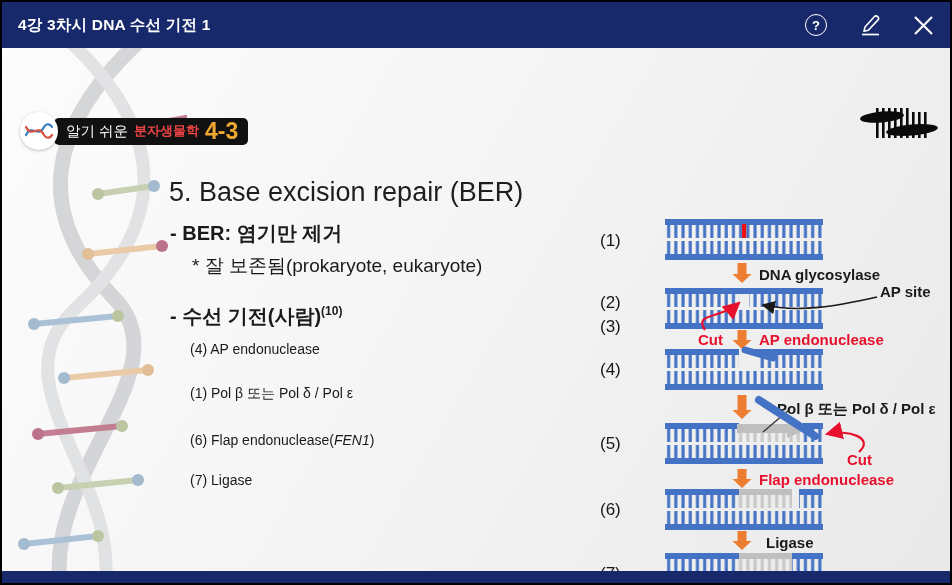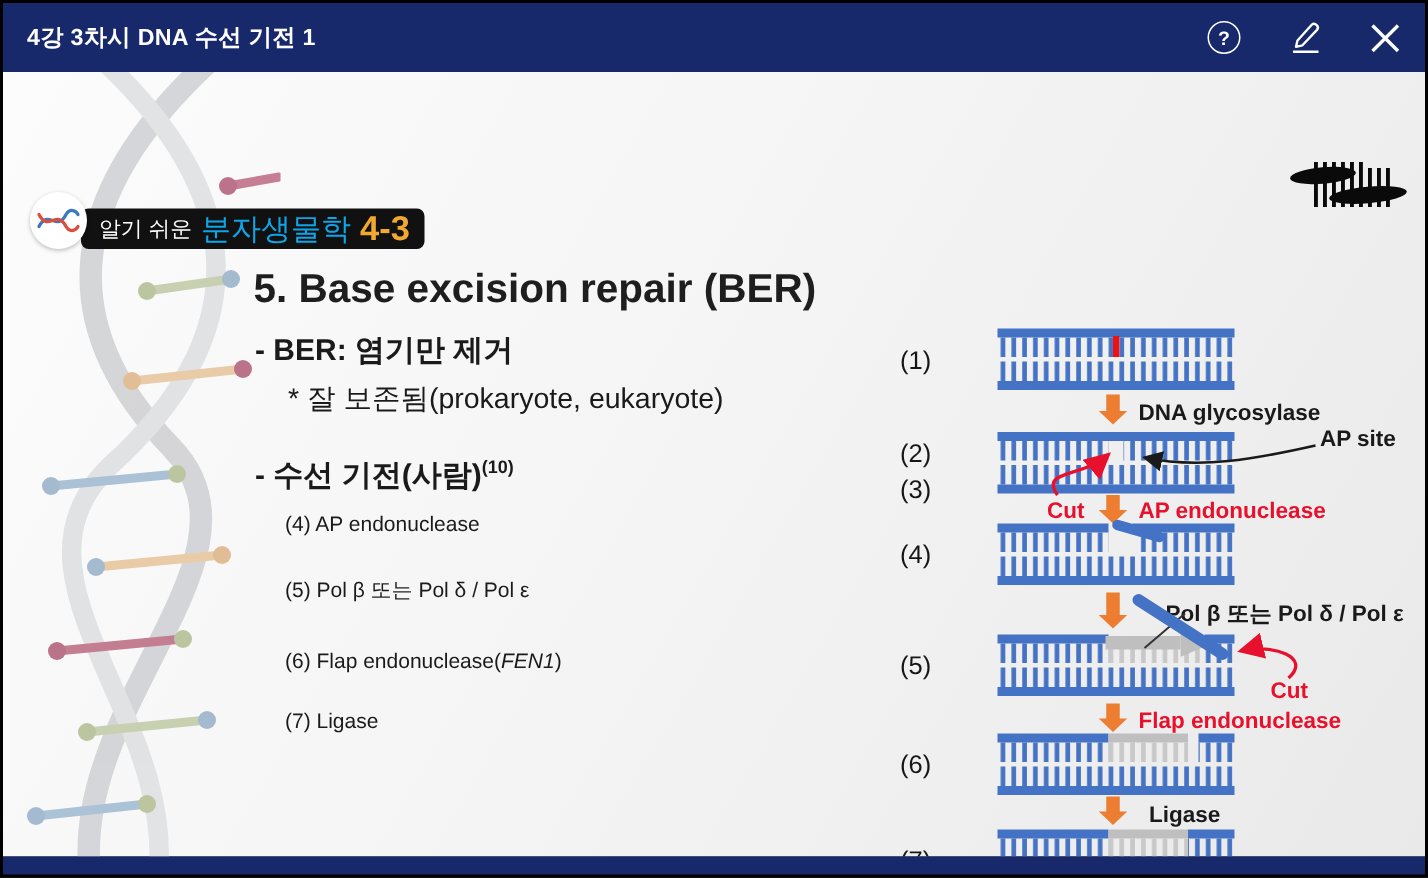--- a/index.html
+++ b/index.html
@@ -12,31 +12,31 @@
   .tb-title{color:#fff;font-size:15.5px;font-weight:bold;letter-spacing:.2px;}
   .tb-icons{display:flex;align-items:center;gap:30px;}
   .tb-btn{background:none;border:none;padding:0;margin:0;cursor:pointer;display:flex;align-items:center;justify-content:center;}
   .help-circle{width:22px;height:22px;border:1.7px solid #fff;border-radius:50%;color:#fff;
                font-size:13px;font-weight:bold;display:flex;align-items:center;justify-content:center;}
   
   .slide{position:absolute;top:48px;left:2px;right:2px;bottom:14px;overflow:hidden;
          background:linear-gradient(120deg,#fcfcfc 0%,#f5f5f5 45%,#e9e9e9 100%);}
   .helix{position:absolute;left:0;top:0;pointer-events:none;}
   
-  .logo{position:absolute;left:18px;top:80px;display:flex;align-items:flex-end;}
+  .logo{position:absolute;left:18px;top:64px;display:flex;align-items:center;}
   .logo-circle{width:38px;height:38px;background:#fff;border-radius:50%;box-shadow:0 1px 3px rgba(0,0,0,.25);
                display:flex;align-items:center;justify-content:center;z-index:2;}
   .logo-pill{margin-left:-4px;height:27px;background:#111;border-radius:5px;display:flex;align-items:center;
              padding:0 10px 0 12px;gap:6px;}
   .logo-pre{color:#fff;font-size:14.5px;}
-  .logo-main{color:#0ea5e9;font-size:20px;font-weight:normal;}
+  .logo-main{color:#ef4444;font-size:13px;font-weight:bold;}
   .logo-num{color:#F0A830;font-size:23px;font-weight:bold;}
   .barcode{position:absolute;right:8px;top:58px;}
   
-  .heading{position:absolute;left:167px;top:111px;font-size:27px;font-weight:700;color:#1e1e1e;}
+  .heading{position:absolute;left:167px;top:111px;font-size:27px;font-weight:400;color:#1e1e1e;}
   .b{position:absolute;color:#1a1a1a;white-space:nowrap;}
   .b-main{font-size:20px;font-weight:bold;}
   .b-sub{font-size:19px;}
   .b-item{font-size:14px;}
   .sup{font-size:12px;vertical-align:super;}
   .it{font-style:italic;}
   
   .diagram{position:absolute;left:585px;top:155px;}
   .dg-step{font-size:17px;fill:#161616;font-weight:500;}
   .dg-label{font-size:15px;fill:#1a1a1a;font-weight:600;}
@@ -137,21 +137,21 @@
         <ellipse cx="52" cy="24" rx="26" ry="5.5" transform="rotate(-5 52 24)"></ellipse>
       </g>
     </svg>
 
     <h1 class="heading">5. Base excision repair (BER)</h1>
 
     <div class="b b-sub" style="left:190px;top:205px;">* 잘 보존됨(prokaryote, eukaryote)</div>
     <div class="b b-main" style="left:168px;top:172px;">- BER: 염기만 제거</div>
     <div class="b b-main" style="left:168px;top:255px;"><span>- 수선 기전(사람)</span><span class="sup">(10)</span></div>
     <div class="b b-item" style="left:188px;top:293px;">(4) AP endonuclease</div>
-    <div class="b b-item" style="left:188px;top:337px;">(5) Pol β 또는 Pol δ / Pol ε</div>
+    <div class="b b-item" style="left:188px;top:337px;">(1) Pol β 또는 Pol δ / Pol ε</div>
     <div class="b b-item" style="left:188px;top:384px;"><span>(6) Flap endonuclease(</span><span class="it">FEN1</span><span>)</span></div>
     <div class="b b-item" style="left:188px;top:424px;">(7) Ligase</div>
 
     <svg class="diagram" width="367" height="415" viewBox="0 0 367 415">
       <defs>
         <pattern id="teethB" x="78" y="0" width="7.2" height="13" patternUnits="userSpaceOnUse">
           <rect x="2.1" y="0" width="3.1" height="13" fill="#4472C4"></rect>
         </pattern>
         <pattern id="teethG" x="78" y="0" width="7.2" height="13" patternUnits="userSpaceOnUse">
           <rect x="2.1" y="0" width="3.1" height="13" fill="#C8C8C8"></rect>

